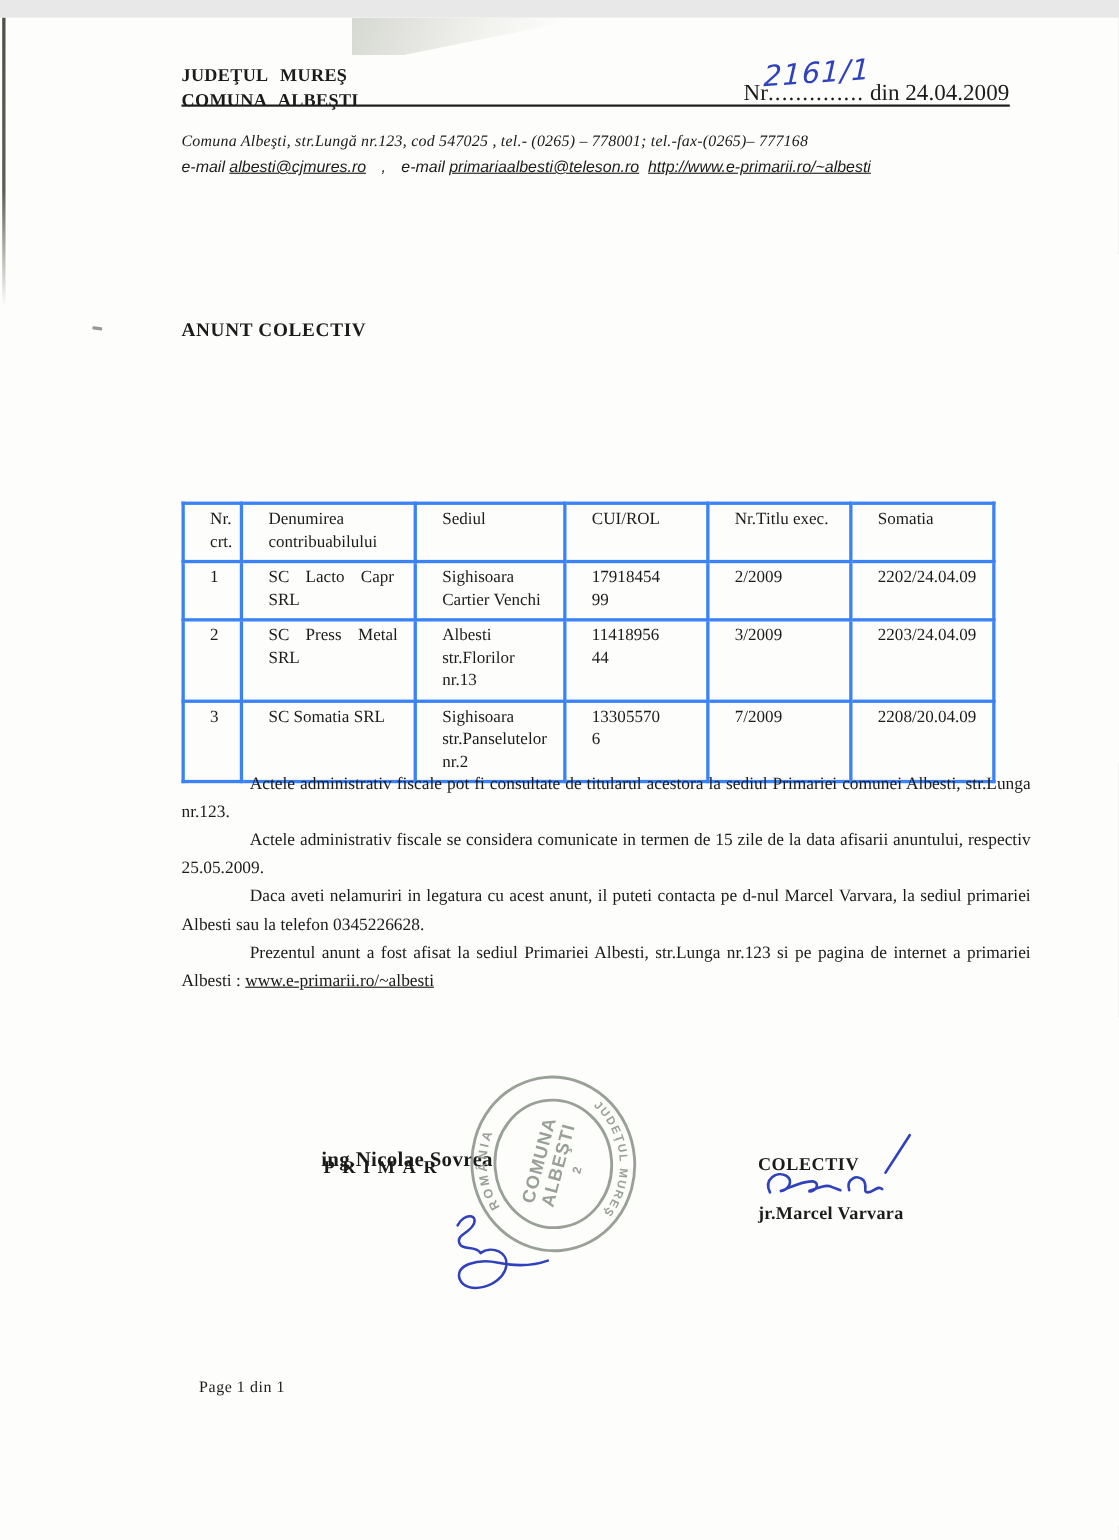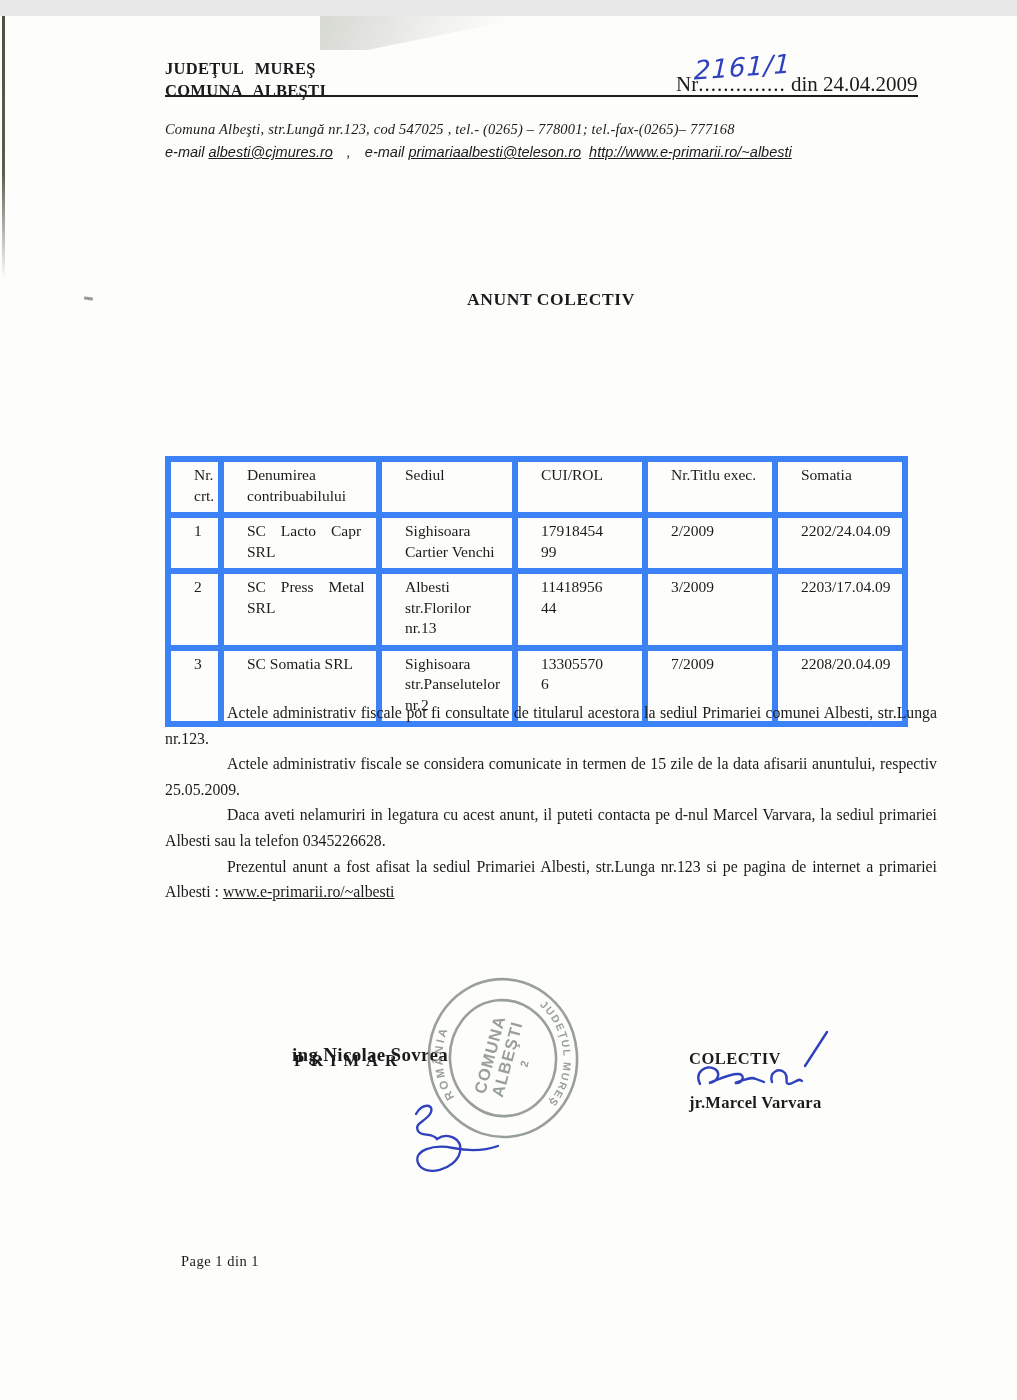--- a/index.html
+++ b/index.html
@@ -38,25 +38,25 @@
     font-family: "DejaVu Sans", sans-serif; font-style: italic; font-weight: 500;
     font-size: 26px; color: #2f41bd; transform: rotate(-4deg) skewX(-6deg);
     letter-spacing: 1px;
   }
   .address-1 { position: absolute; left: 165px; top: 105px; font-style: italic; font-size: 14.5px; letter-spacing: 0.2px; white-space: nowrap; }
   .address-2 { position: absolute; left: 165px; top: 128px; font-family: "Liberation Sans", sans-serif; font-style: italic; font-size: 14.5px; white-space: nowrap; }
   .address-2 .u { text-decoration: underline; }
   .address-2 .gap-s { display: inline-block; width: 8px; }
   .address-2 .gap-m { display: inline-block; width: 14px; }
   
-  .doc-title { position: absolute; left: 165px; top: 273px; width: 772px; text-align: center; font-weight: bold; font-size: 17.5px; letter-spacing: 0.6px; }
+  .doc-title { position: absolute; left: 165px; top: 273px; width: 772px; font-weight: bold; font-size: 17.5px; letter-spacing: 0.6px; }
   .intro { position: absolute; left: 165px; top: 356px; width: 772px; font-size: 15.8px; line-height: 25px; text-align: justify; text-indent: 62px; }
   
   .somatii-table { position: absolute; left: 165px; top: 440px; width: 737px; border-collapse: collapse; font-size: 15.5px; line-height: 20.5px; table-layout: fixed; }
-  .somatii-table td, .somatii-table th { border: 6px solid #3b82f6; padding: 3px 7px 6px 23px; vertical-align: top; text-align: left; font-weight: normal; white-space: pre-line; }
+  .somatii-table td, .somatii-table th { border: 3px solid #3b82f6; padding: 3px 7px 6px 23px; vertical-align: top; text-align: left; font-weight: normal; white-space: pre-line; }
   .col-nr { width: 53px; } .col-name { width: 158px; } .col-sediu { width: 136px; }
   .col-cui { width: 130px; } .col-titlu { width: 130px; } .col-som { width: 130px; }
   .spread::first-line { word-spacing: 11px; }
   
   .body-block { position: absolute; left: 165px; top: 684px; width: 772px; font-size: 15.8px; line-height: 25.6px; }
   .body-block p { text-align: justify; text-indent: 62px; }
   .body-block .u { text-decoration: underline; }
   
   .role-left { position: absolute; left: 294px; top: 1035px; font-weight: bold; font-size: 16.5px; letter-spacing: 7px; }
   .name-left { position: absolute; left: 292px; top: 1028px; font-weight: bold; font-size: 19px; letter-spacing: 0.3px; }
@@ -128,21 +128,21 @@
     <tr>
       <td>2</td>
       <td class="spread">SC Press Metal
 SRL</td>
       <td>Albesti
 str.Florilor
 nr.13</td>
       <td>11418956
 44</td>
       <td>3/2009</td>
-      <td>2203/17.04.09</td>
+      <td>2203/24.04.09</td>
     </tr>
     <tr>
       <td>3</td>
       <td>SC Somatia SRL</td>
       <td>Sighisoara
 str.Panselutelor
 nr.2</td>
       <td>13305570
 6</td>
       <td>7/2009</td>

